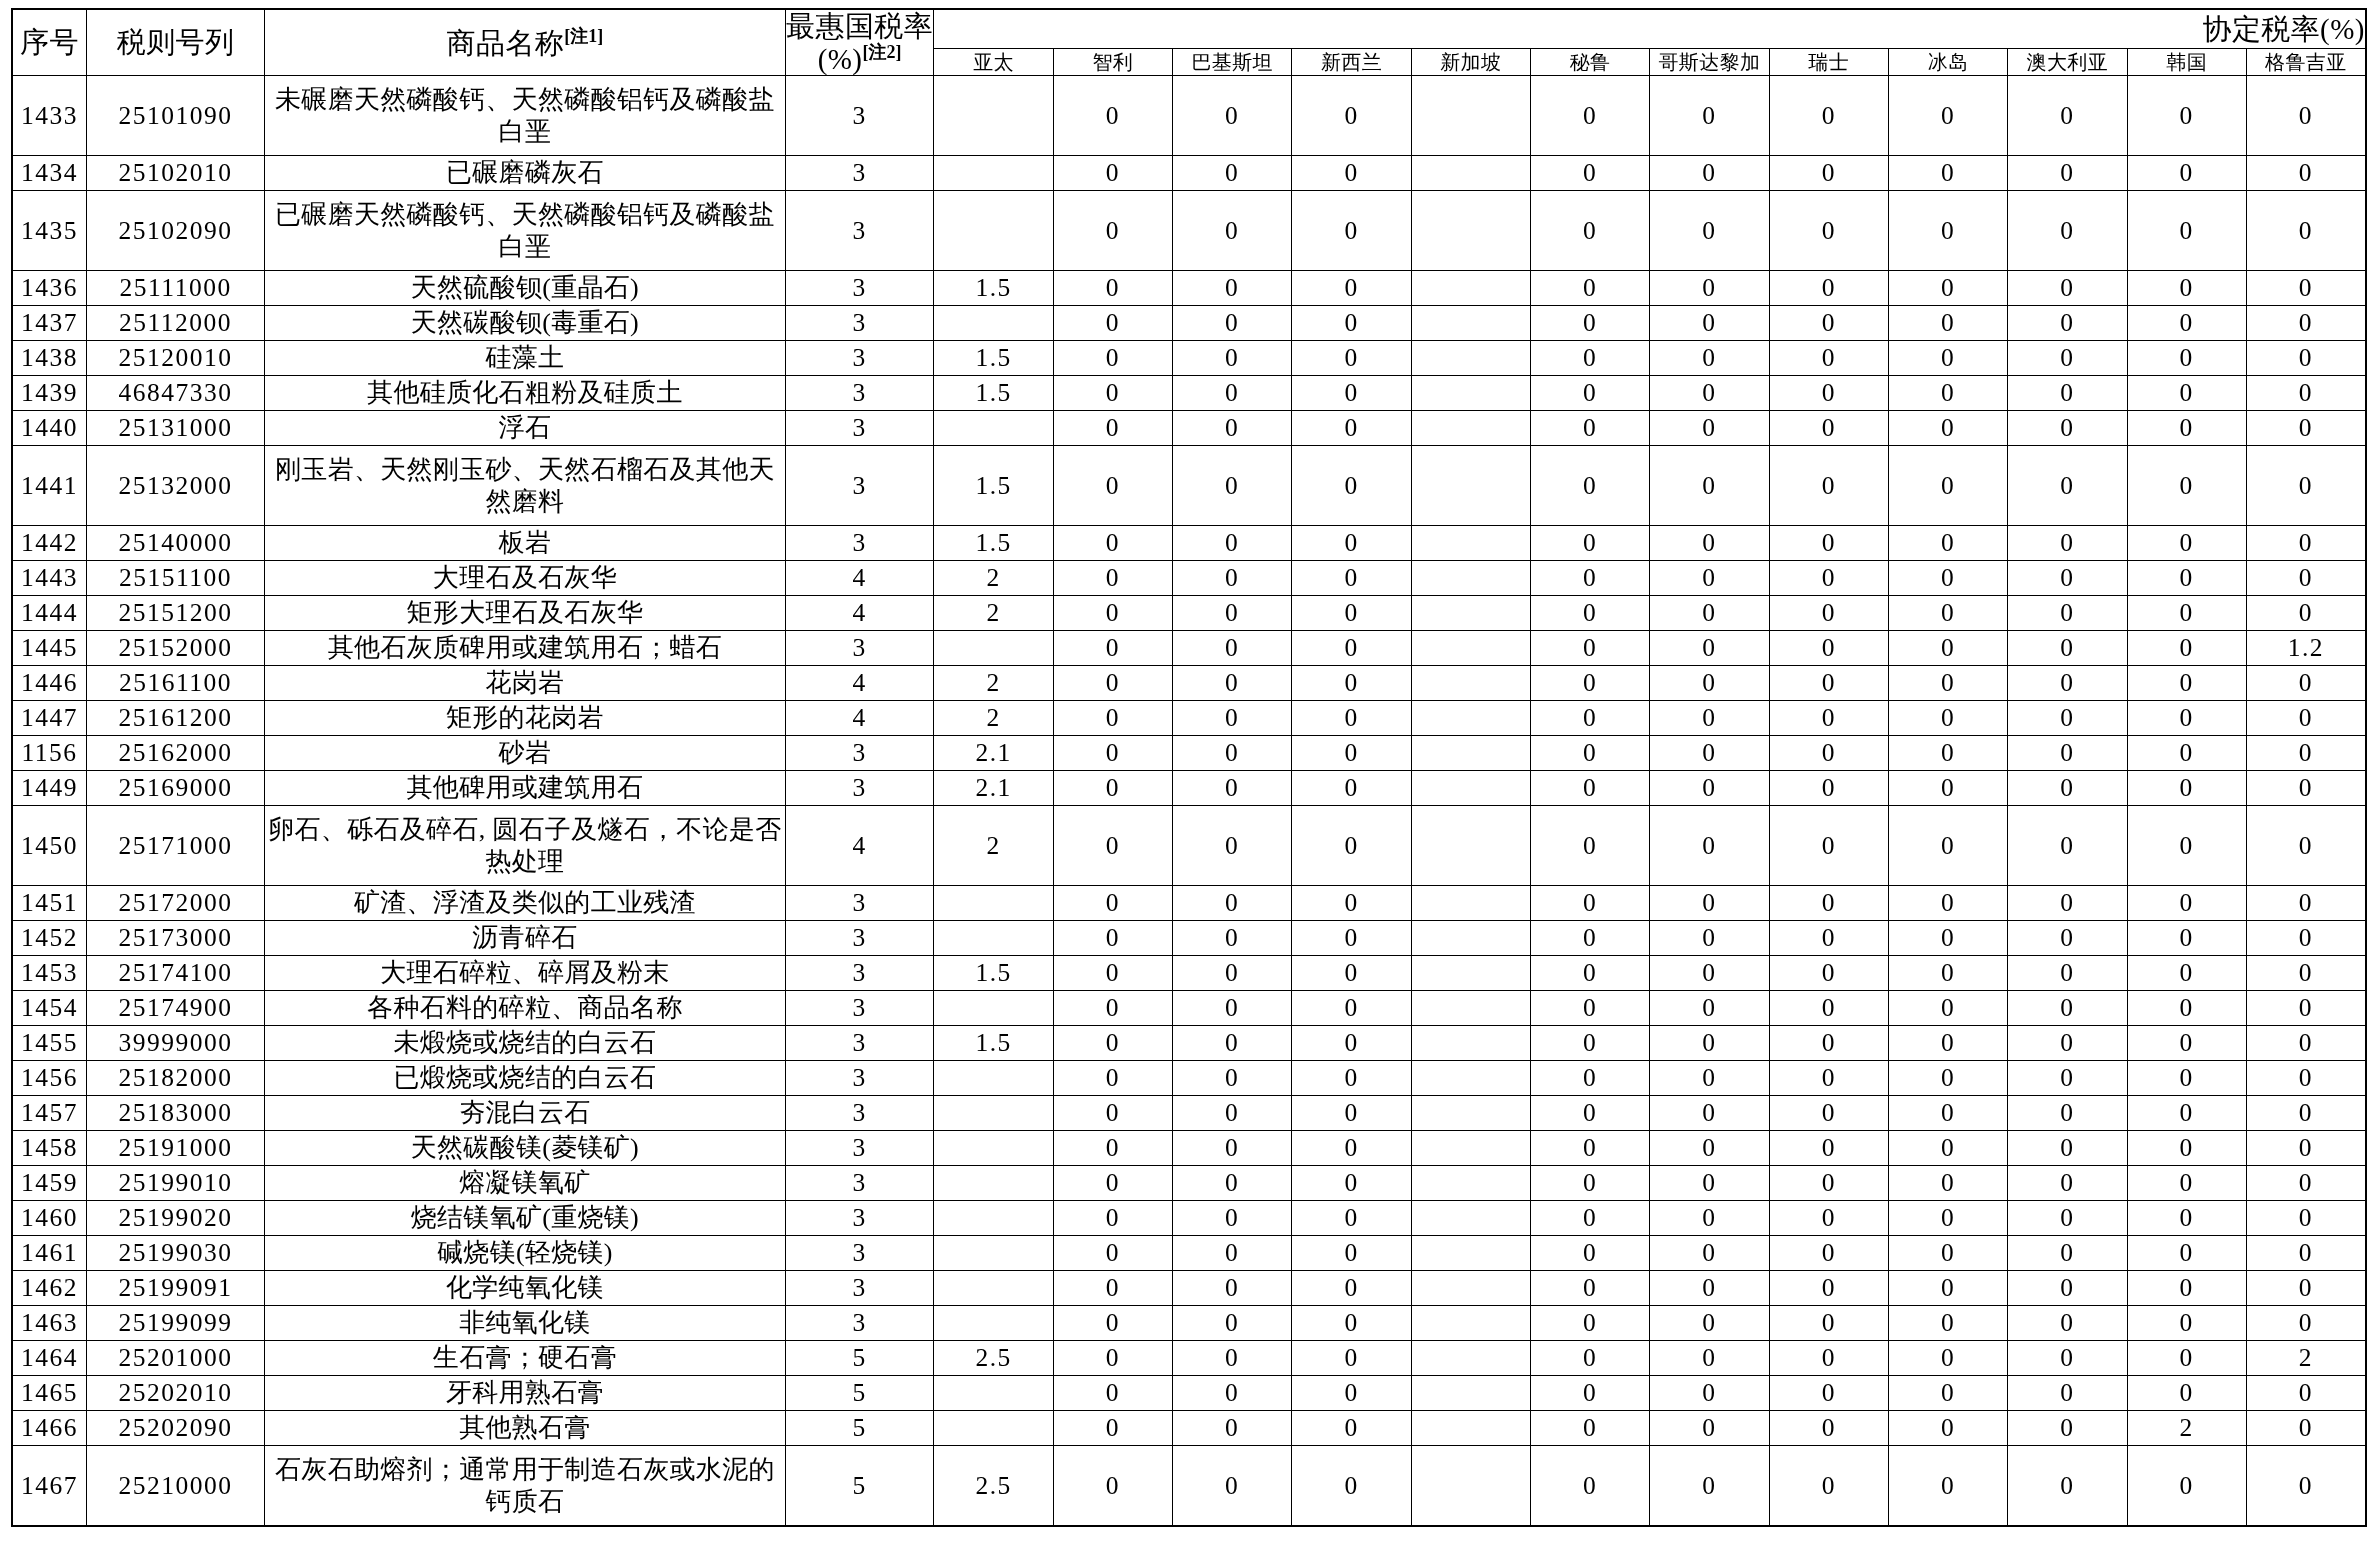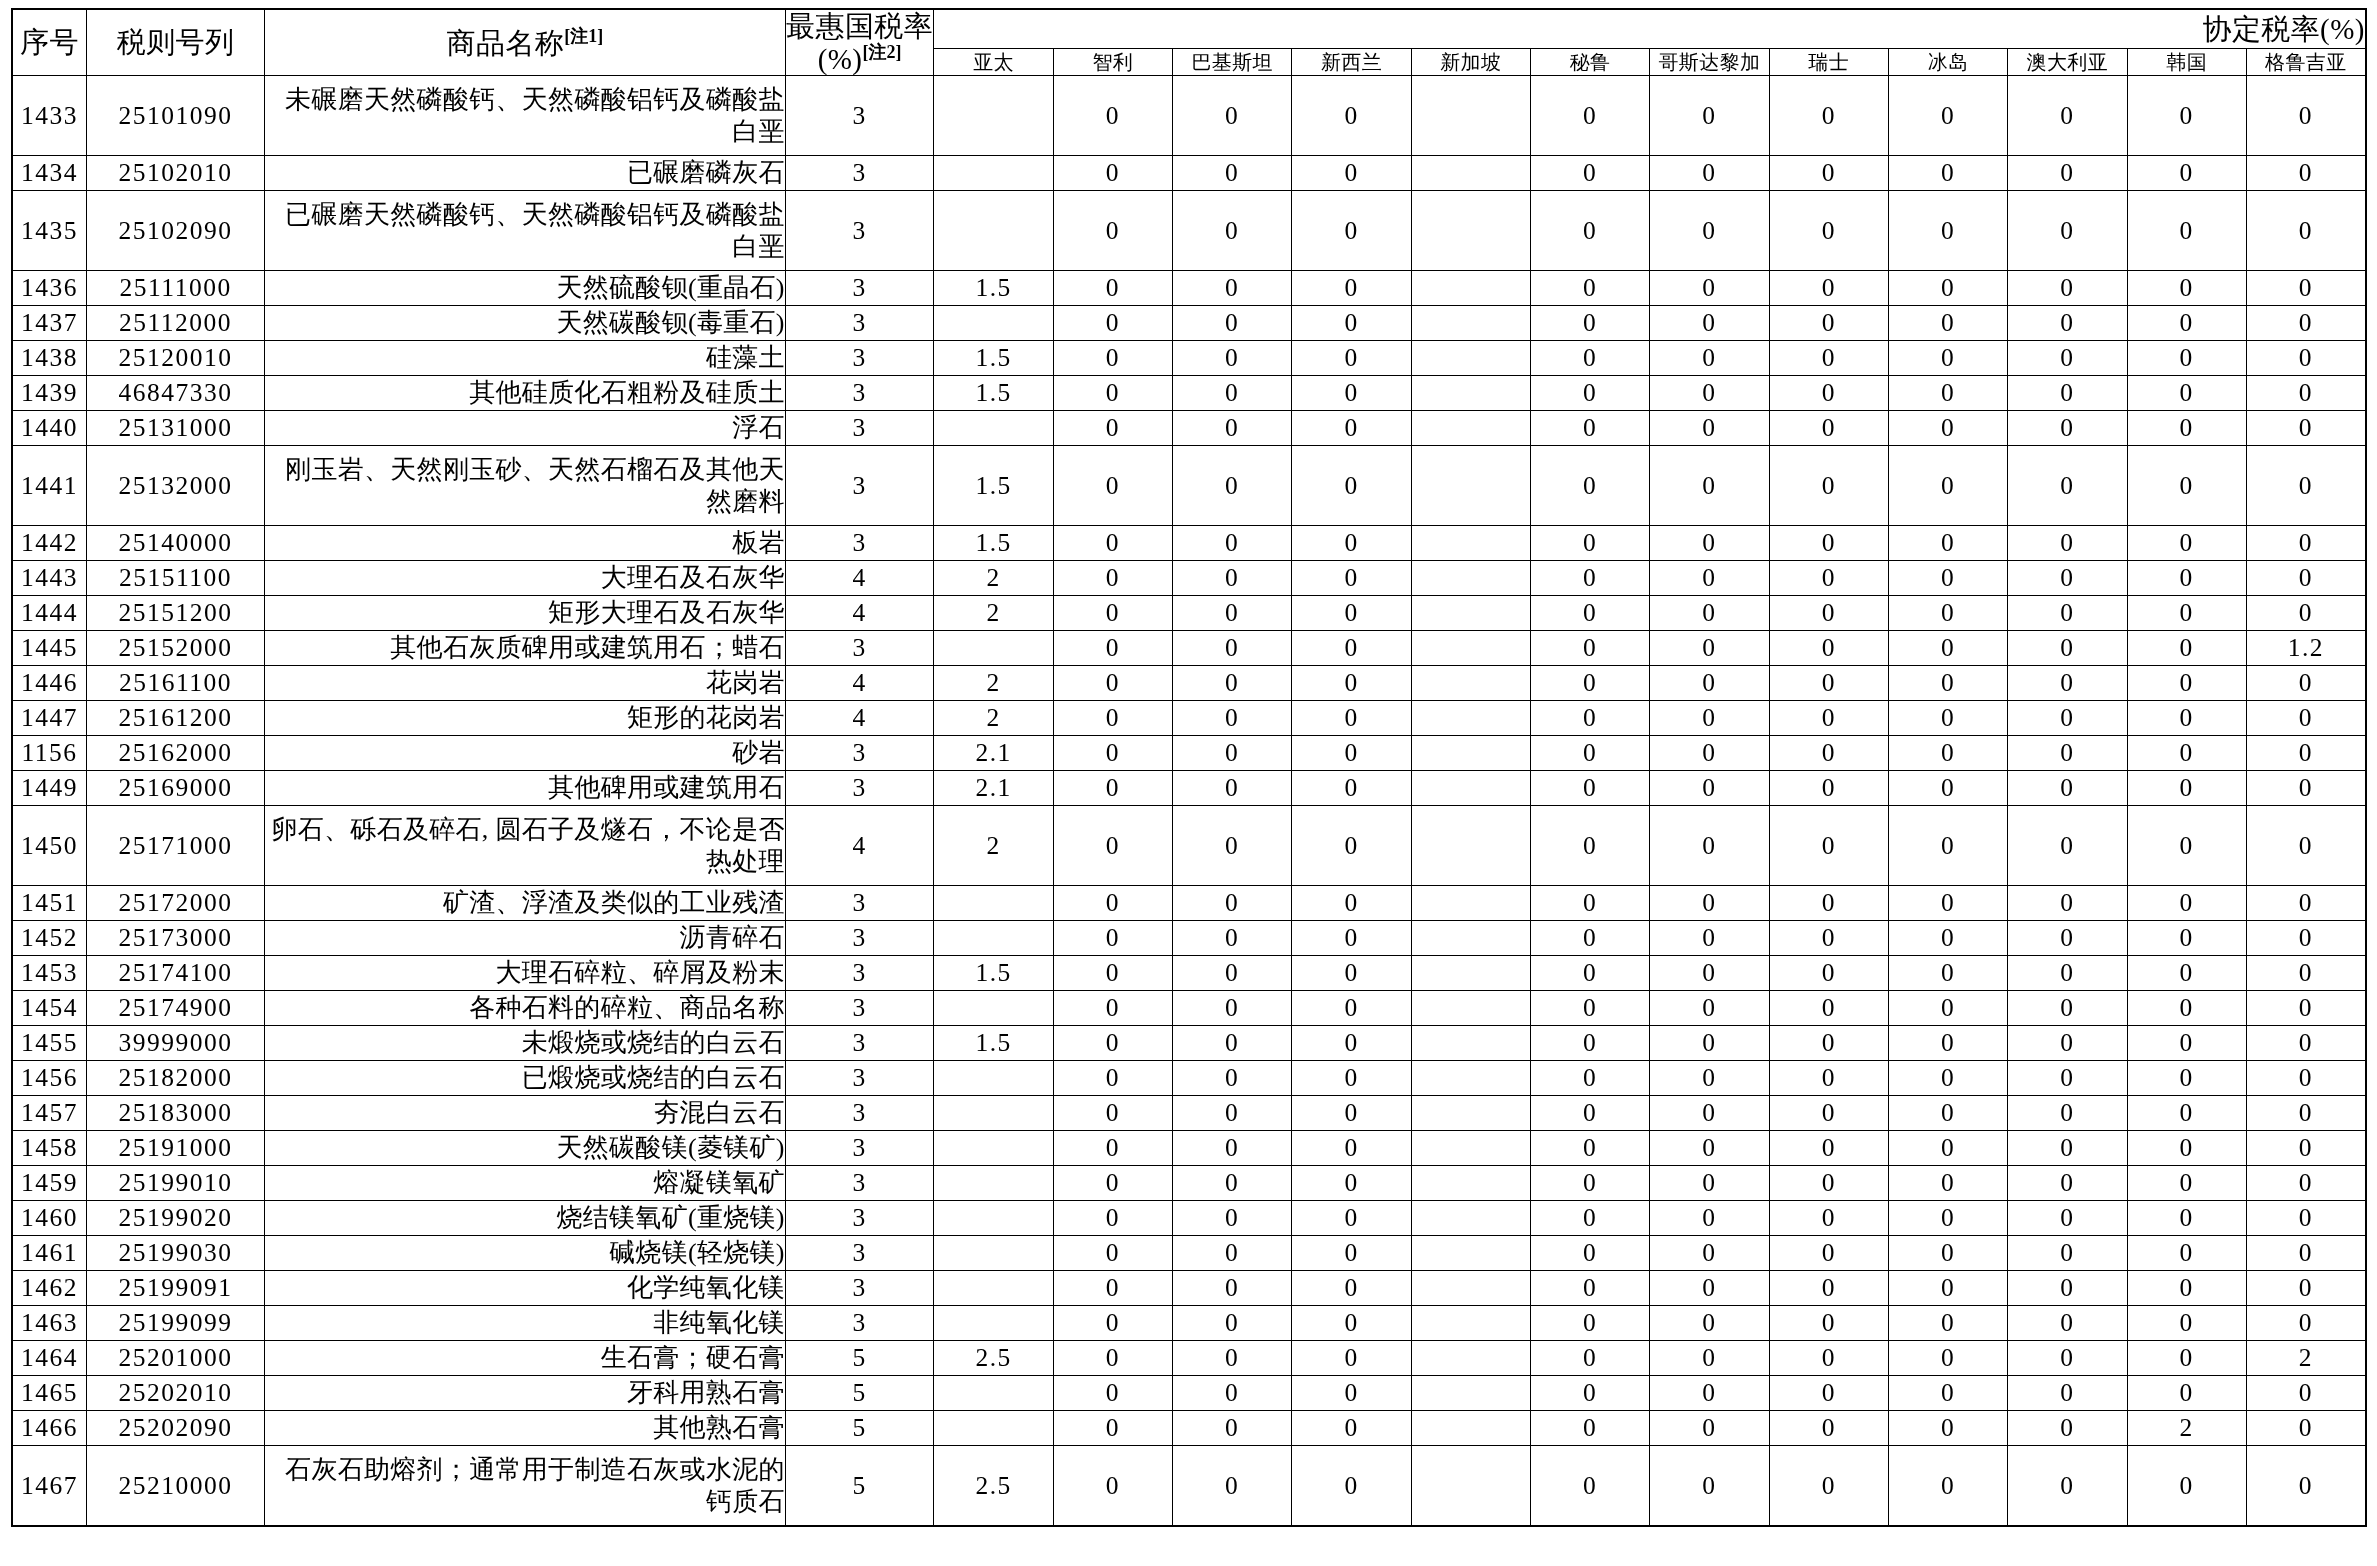--- a/index.html
+++ b/index.html
@@ -69,21 +69,21 @@
   td.rate {
     text-align: center;
     vertical-align: middle;
     font-size: 25.5px;
     line-height: 1.12;
     letter-spacing: 1.5px;
     font-family: "Liberation Serif", "DejaVu Serif", serif;
     height: 34px;
   }
   td.name {
-    text-align: right;
+    text-align: center;
     vertical-align: middle;
     font-size: 26px;
     line-height: 1.22;
     padding: 1.5px 3.1px 1.5px 6.2px;
     letter-spacing: 0.3px;
     font-family: "Liberation Serif", "DejaVu Serif", serif;
   }
   tr.tall td { height: 79px; }
   tr.short td { height: 34px; }
 

